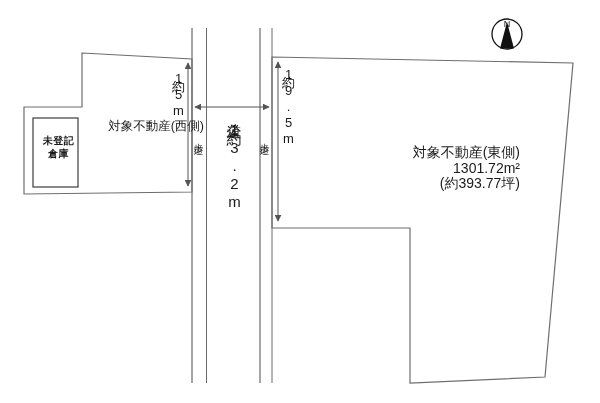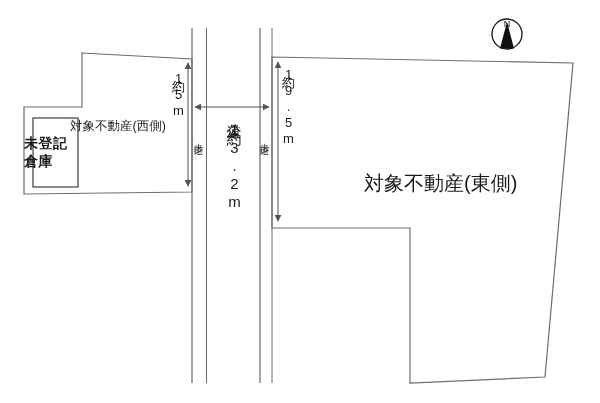--- a/index.html
+++ b/index.html
@@ -3,27 +3,27 @@
 <meta charset="utf-8">
 <style>
   html,body{margin:0;padding:0;background:#fff;}
   .stage{
     position:relative;width:600px;height:403px;background:#ffffff;
     font-family:"Liberation Sans","DejaVu Sans",sans-serif;color:#1a1a1a;
     overflow:hidden;
   }
   .stage svg{position:absolute;left:0;top:0;}
   .lbl{position:absolute;color:#1a1a1a;}
-  .center{text-align:left;}
+  .center{text-align:right;}
   .vtext{writing-mode:vertical-rl;text-orientation:upright;letter-spacing:1px;line-height:1;}
   .parcel-text{line-height:1.12;white-space:nowrap;}
   .west-parcel-text{left:70px;top:119px;width:134px;font-size:12.5px;}
-  .east-parcel-text{left:364px;top:145px;width:164px;font-size:20px;margin-top:27px;}
-  .warehouse-lbl{left:24px;top:135px;width:45px;font-size:14px;line-height:1.25;
-    white-space:pre-line;text-align:left;font-weight:bold;letter-spacing:0.5px;}
+  .east-parcel-text{left:356px;top:145px;width:164px;font-size:14px;}
+  .warehouse-lbl{left:36px;top:135px;width:45px;font-size:10px;line-height:1.25;
+    white-space:pre-line;text-align:center;font-weight:bold;letter-spacing:0.5px;}
   .road-lbl{left:227px;top:111px;display:flex;flex-direction:column;align-items:center;gap:7px;
     font-size:15px;}
   .sidewalk-lbl{font-size:10px;top:135px;letter-spacing:2px;}
   .sidewalk-left{left:193px;}
   .sidewalk-right{left:259px;}
   .dim-lbl{font-size:13px;}
   .dim-west{left:172px;top:70px;}
   .dim-east{left:282px;top:66px;}
 </style>
 </head>
@@ -64,20 +64,22 @@
 
   <div class="lbl warehouse-lbl">未登記
 倉庫</div>
 
   <div class="lbl center parcel-text west-parcel-text">
     <div>対象不動産(西側)</div>
   </div>
 
   <div class="lbl center parcel-text east-parcel-text">
     <div>対象不動産(東側)</div>
+    <div>1301.72m²</div>
+    <div>(約393.77坪)</div>
   </div>
 
   <div class="lbl road-lbl">
     <span class="vtext">公道</span>
     <span class="vtext">約13.2m</span>
   </div>
 
   <div class="lbl vtext sidewalk-lbl sidewalk-left">歩道</div>
   <div class="lbl vtext sidewalk-lbl sidewalk-right">歩道</div>
 

